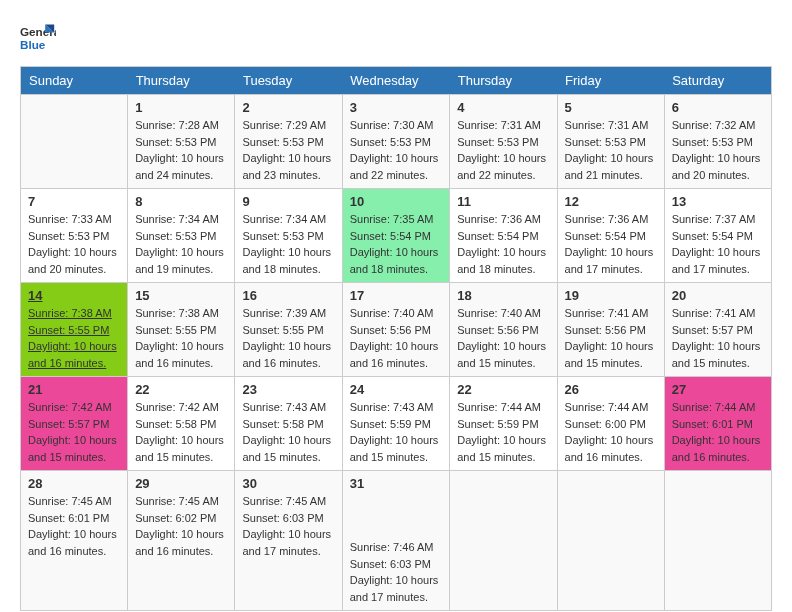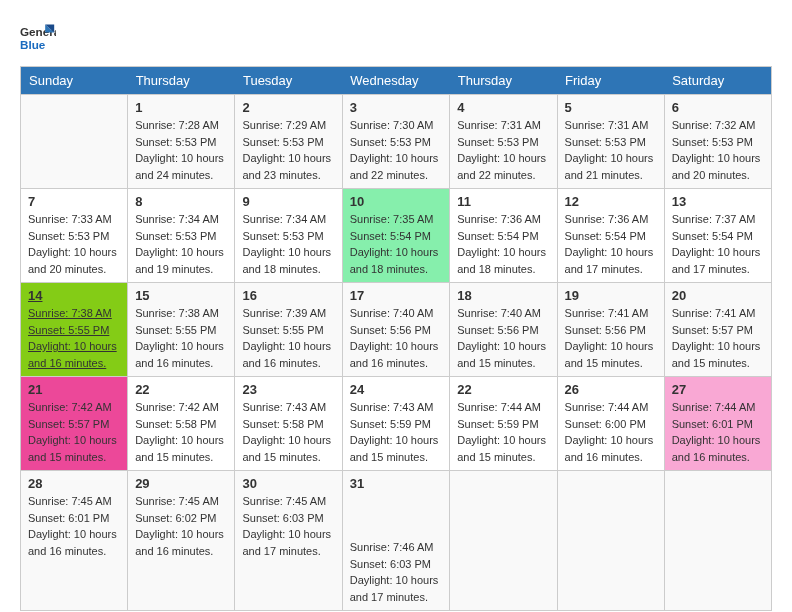--- a/index.html
+++ b/index.html
@@ -290,21 +290,21 @@
 Daylight: 10 hours
 and 15 minutes.</div>
         </td>
         <td style="background: rgb(255, 255, 255);">
           <span class="day-number">26</span>
           <div class="day-info" style="white-space: pre-line;">Sunrise: 7:44 AM
 Sunset: 6:00 PM
 Daylight: 10 hours
 and 16 minutes.</div>
         </td>
-        <td style="background: #f9a8d4;">
+        <td style="background: #ec4899;">
           <span class="day-number">27</span>
           <div class="day-info" style="white-space: pre-line;">Sunrise: 7:44 AM
 Sunset: 6:01 PM
 Daylight: 10 hours
 and 16 minutes.</div>
         </td>
       </tr>
       <tr>
         <td style="background: rgb(249, 249, 249);">
           <span class="day-number">28</span>

